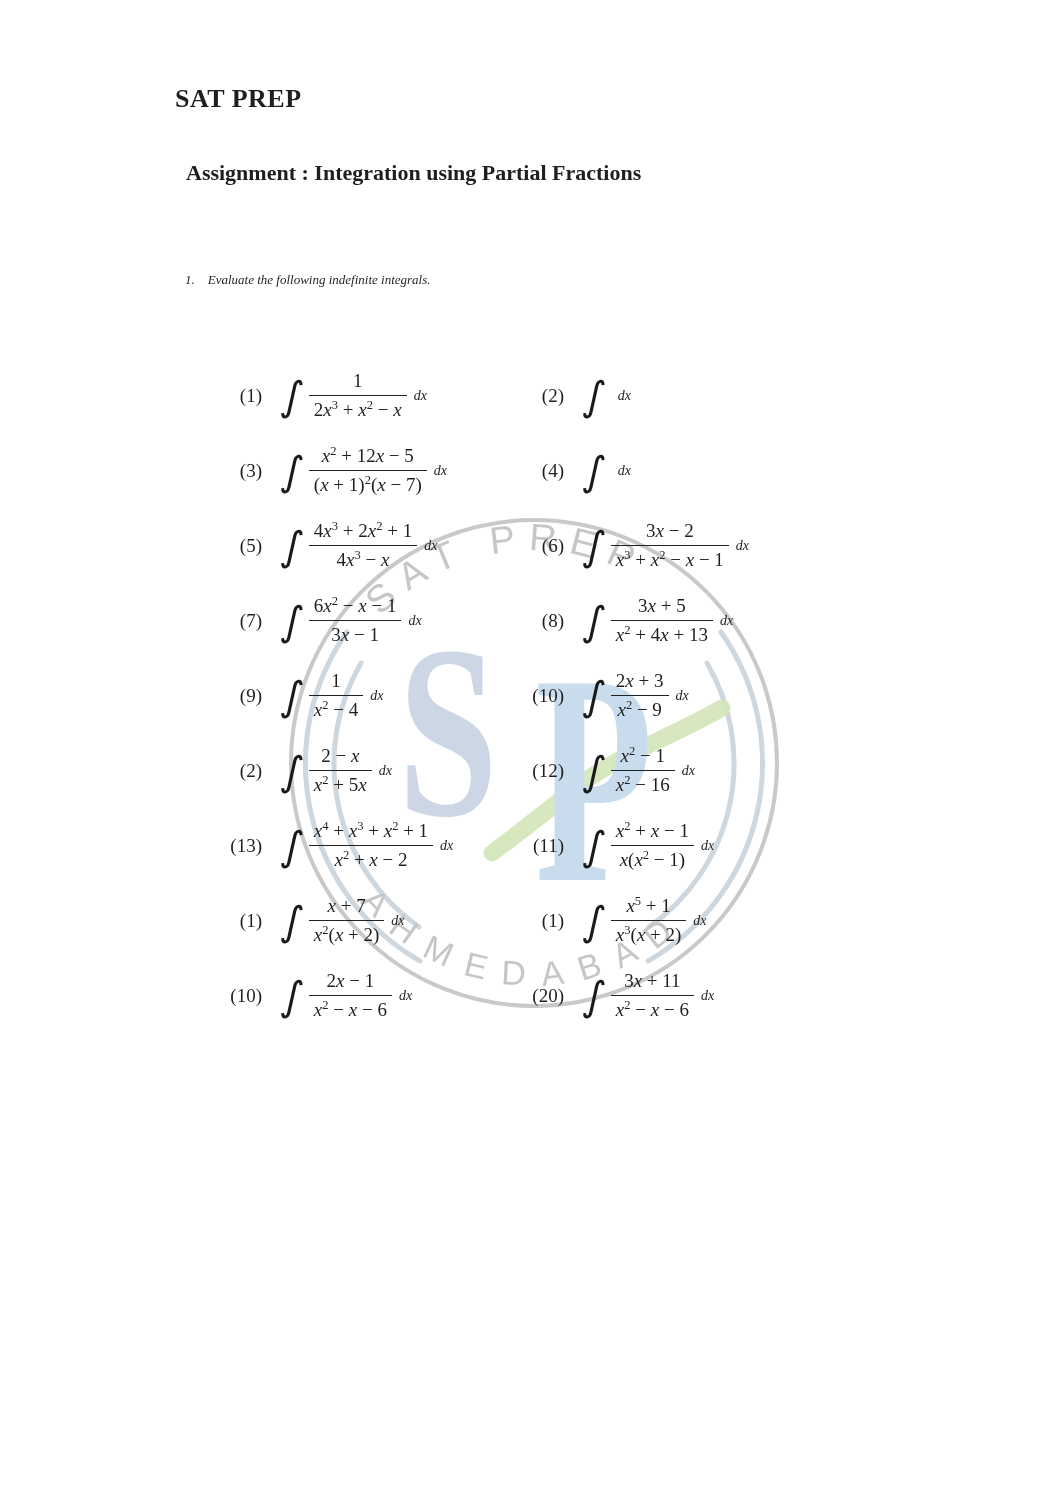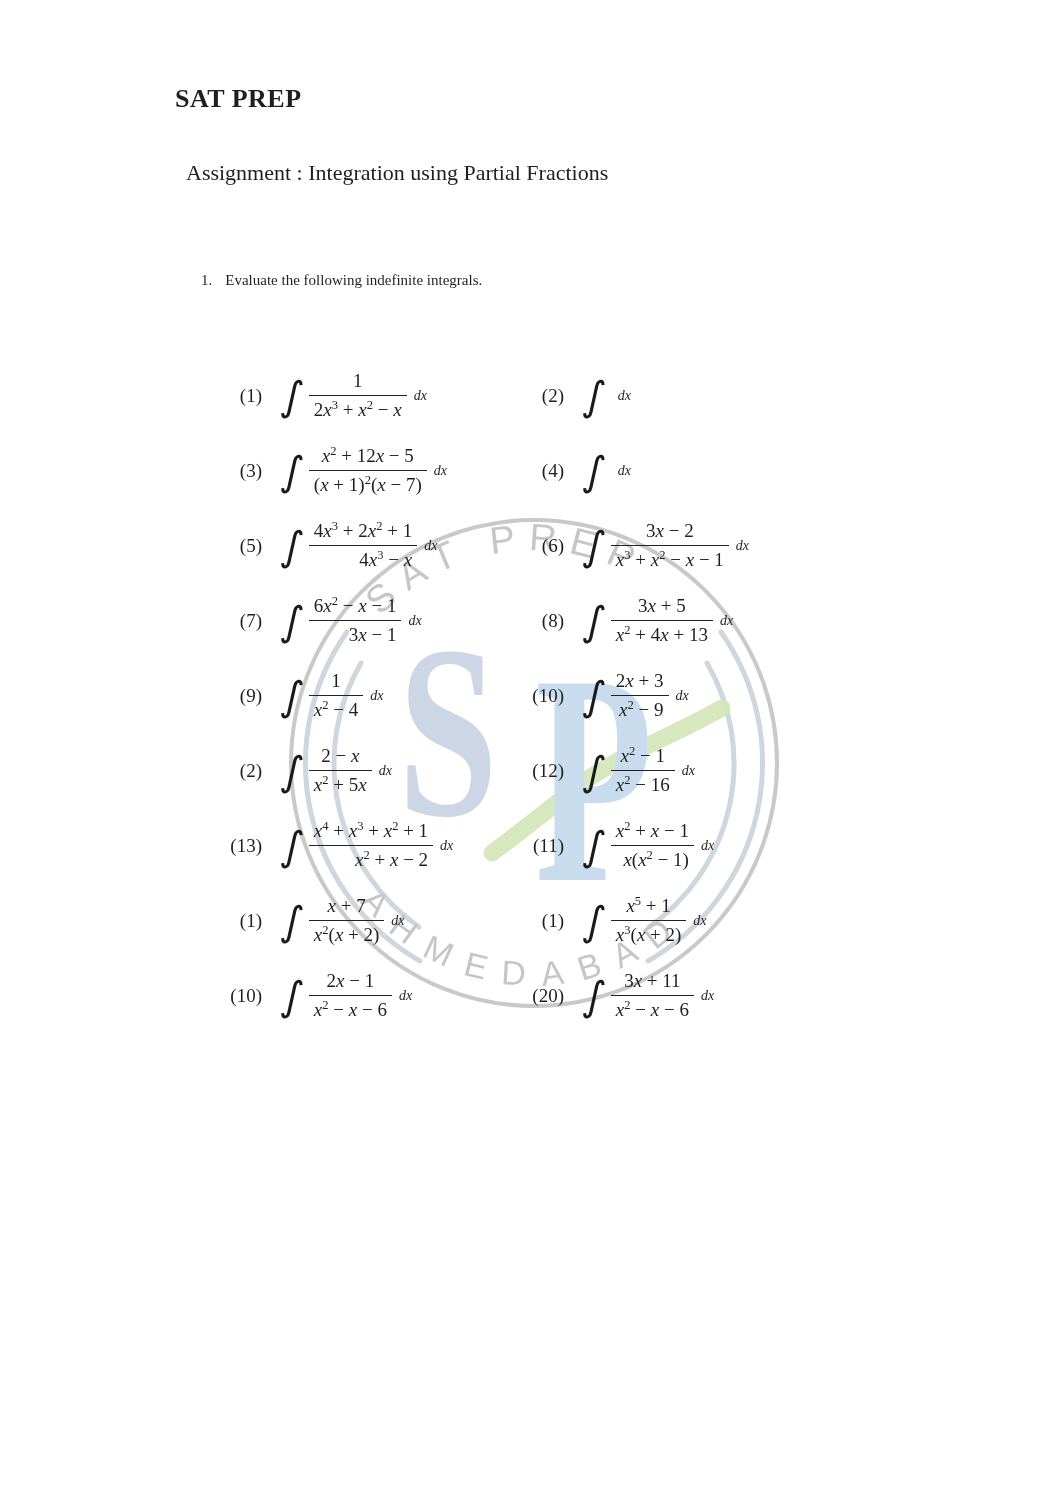--- a/index.html
+++ b/index.html
@@ -6,33 +6,33 @@
   html,body { background:#ffffff; }
   body { width:1058px; height:1497px; font-family:"Liberation Serif", serif; color:#1f1f1f; }
   .page { position:relative; width:1058px; height:1497px; background:#fff; overflow:hidden; }
 
   
   .wm { position:absolute; left:264px; top:493px; z-index:0; }
 
   
   .content { position:relative; z-index:1; }
   .title { position:absolute; left:175px; top:84px; font-size:26px; font-weight:bold; letter-spacing:.5px; }
-  .subtitle { position:absolute; left:186px; top:160px; font-size:22px; font-weight:normal; }
-  .instruction { position:absolute; left:201px; top:272px; font-size:15px; }
+  .subtitle { position:absolute; left:186px; top:160px; font-size:22px; font-weight:bold; }
+  .instruction { position:absolute; left:185px; top:272px; font-size:13px;font-style:italic; }
   .instruction .inum { margin-right:13px; }
 
   .problems { position:absolute; left:222px; top:358px; display:grid;
               grid-template-columns:302px auto; grid-auto-rows:75px; }
   .problem { display:flex; align-items:center; }
   .pnum { flex:none; width:40px; text-align:right; font-size:19px; margin-right:20px; }
   .int { font-family:"DejaVu Sans", sans-serif; font-size:40px; line-height:1;
          display:inline-block; transform:skewX(-10deg); margin-right:6px; color:#1a1a1a; }
   .frac { display:inline-block; text-align:center; font-size:19px; line-height:1.25; }
   .frac .num { display:block; padding:0 5px 2px; }
-  .frac .den { display:block; border-top:1.5px solid #222; padding:2px 5px 0;text-align:right; }
+  .frac .den { display:block; border-top:1.5px solid #222; padding:2px 5px 0; }
   .dx { font-size:14px; margin-left:7px; }
   sup { font-size:66%; line-height:0; }
   i { font-style:italic; }
 </style>
 </head>
 <body>
 
 <div class="page">
 
   <svg class="wm" width="540" height="540" viewBox="0 0 540 540" aria-hidden="true">

